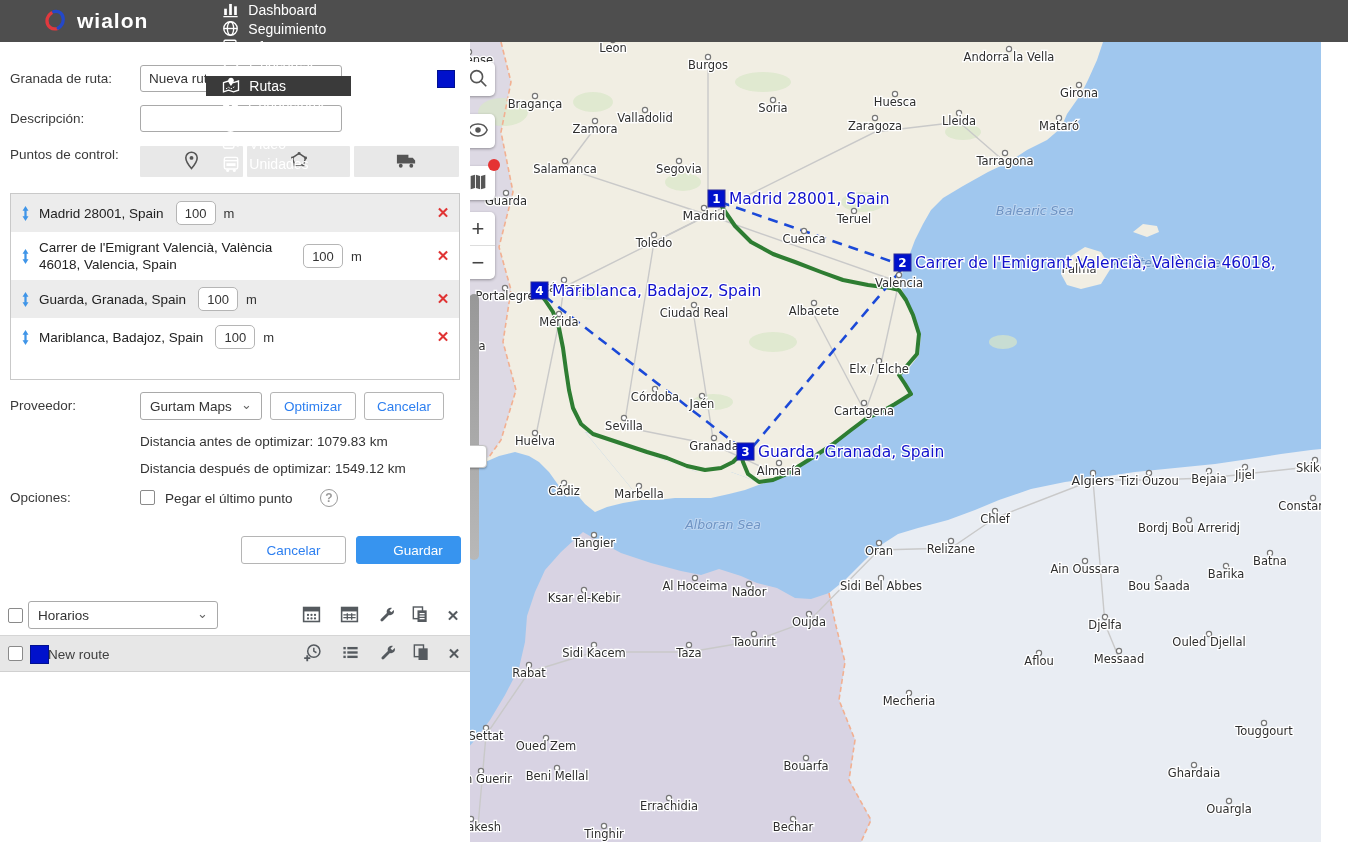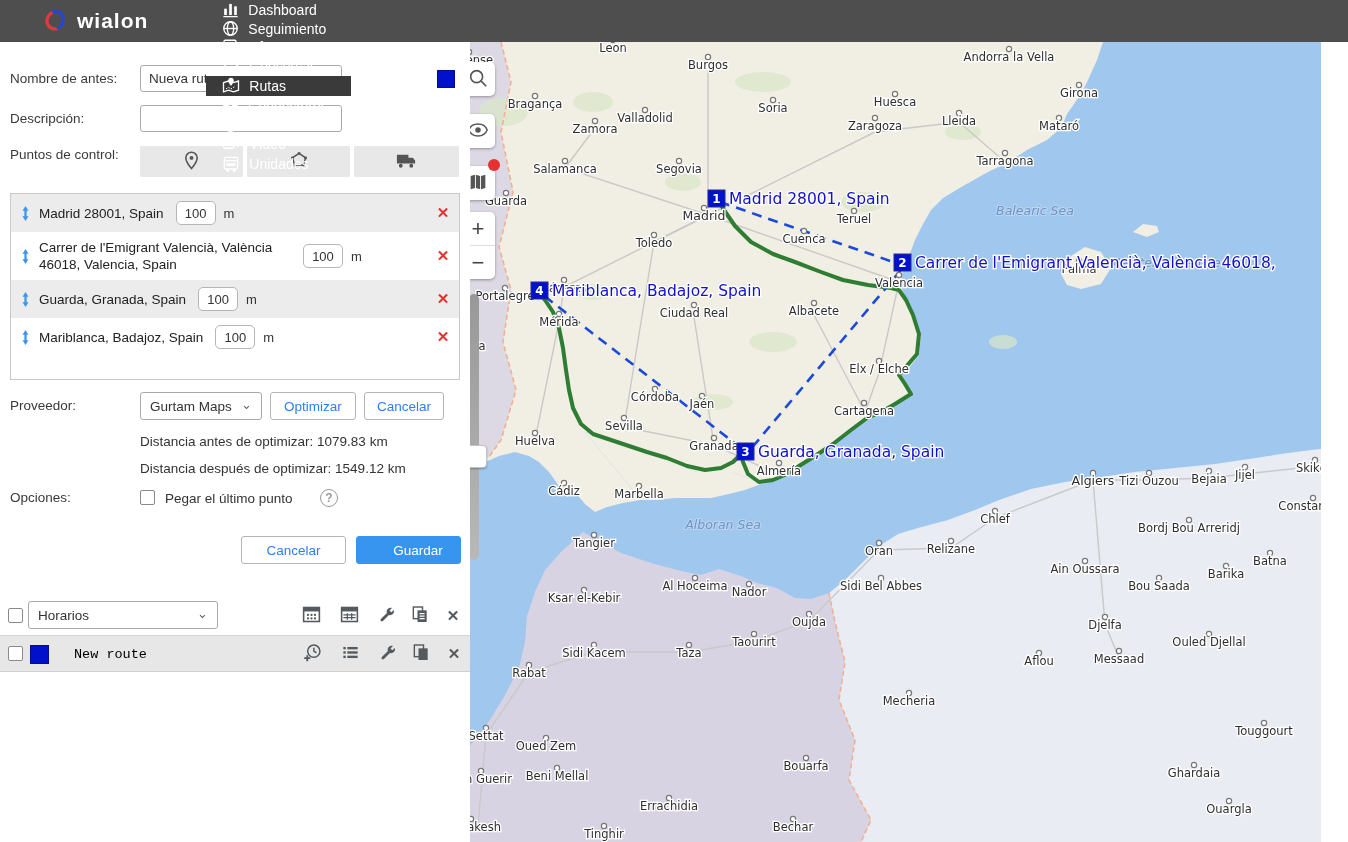--- a/index.html
+++ b/index.html
@@ -46,21 +46,21 @@
   .btn.primary { background:#3794ef; border-color:#3794ef; color:#fff;padding-left:19px; }
   .dist { position:absolute; left:140px; color:#333; font-size:13.5px; }
   .chk { position:absolute; width:15px; height:15px; border:1px solid #8a8a8a; border-radius:2px;
     background:#fff; cursor:pointer; }
   .help { position:absolute; width:18px; height:18px; border:1.5px solid #9a9a9a; border-radius:50%;
     color:#9a9a9a; font-size:12px; font-weight:bold; display:flex; align-items:center;
     justify-content:center; cursor:pointer; }
   .list-row { position:absolute; left:0; right:0; }
   .row-icon { position:absolute; color:#555a5f; cursor:pointer; top:50%; transform:translateY(-50%); }
   .route-row { background:#e7e7e7; border-top:1px solid #d5d5d5; border-bottom:1px solid #d0d0d0; }
-  .route-name { position:absolute; left:74px; top:50%; transform:translateY(-50%); font-size:13.5px; color:#000000;font-family:Liberation Mono, monospace; }
+  .route-name { position:absolute; left:48px; top:50%; transform:translateY(-50%); font-size:13.5px; color:#404040; }
 
   
   .map { position:absolute; left:443px; top:42px; width:878px; height:800px; overflow:hidden;
     background:#a0c7ee; }
   .map svg.base { position:absolute; left:0; top:0; }
   .map-btn { position:absolute; width:34px; height:34px; background:#fff; border-radius:5px;
     box-shadow:0 1px 3px rgba(0,0,0,.35); display:flex; align-items:center; justify-content:center;
     color:#555; cursor:pointer; z-index:12; }
   .zoom-group { position:absolute; left:18px; top:170px; width:34px; height:67px; background:#fff;
     border-radius:5px; box-shadow:0 1px 3px rgba(0,0,0,.35); z-index:12; }
@@ -204,21 +204,21 @@
           </svg>
         </span>
         <span>Unidades</span>
       </div>
     </nav>
 </header>
 
 <aside class="sidebar">
 
   <div class="f-row" style="top:23px;height:28px">
-    <span class="f-label">Nombre de antes:</span>
+    <span class="f-label">Granada de ruta:</span>
     <input class="txt-input" value="Nueva ruta" style="">
     <span class="swatch" style="left:437px;top:5px"></span>
   </div>
 
   <div class="f-row" style="top:63px;height:28px">
     <span class="f-label">Descripción:</span>
     <input class="txt-input" value="" style="">
   </div>
 
   <div class="f-row" style="top:104px;height:32px">

